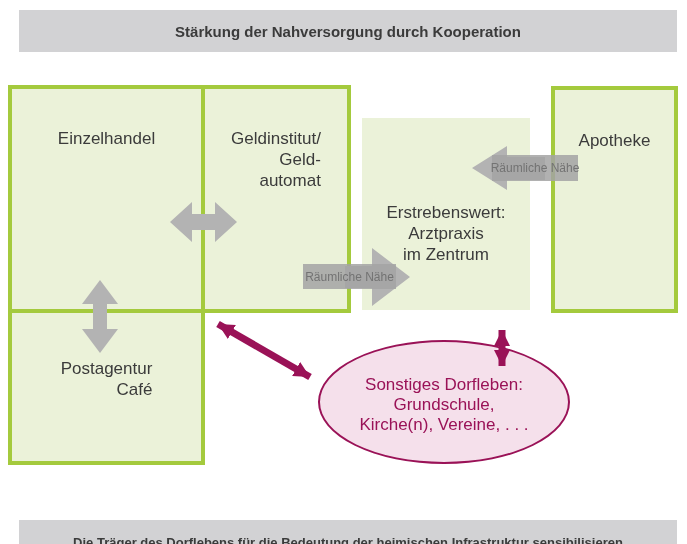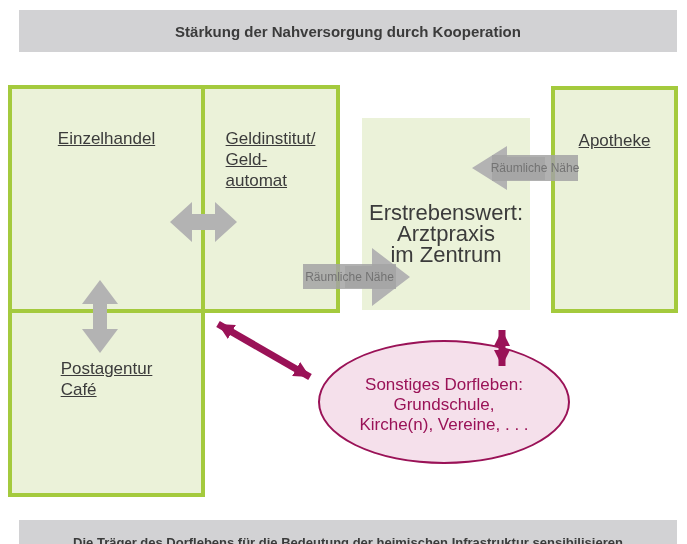--- a/index.html
+++ b/index.html
@@ -21,32 +21,32 @@
     display:flex;align-items:center;justify-content:center;
     color:var(--text-dark);font-weight:bold;text-align:center;
   }
   .bar.header{top:10px;height:42px;font-size:15px;}
   .bar.footer{top:520px;height:44px;font-size:13px;}
   .gbox{
     position:absolute;box-sizing:border-box;
     background:var(--box-fill);border:4px solid var(--green-border);
     display:flex;justify-content:center;
     color:var(--text-dark);font-size:17px;line-height:21px;
-    text-align:left;white-space:pre-line;text-decoration:underline;
+    text-align:right;white-space:pre-line;
   }
   .gbox .lbl,.plain .lbl,.ellipse .lbl{display:block;}
   .box-einzelhandel{left:8px;top:85px;width:197px;height:228px;padding-top:39px;z-index:1;}
-  .box-geldinstitut{left:201px;top:85px;width:139px;height:228px;padding-top:39px;z-index:1;}
-  .box-postagentur{left:8px;top:309px;width:197px;height:188px;padding-top:45px;z-index:2;}
+  .box-geldinstitut{left:201px;top:85px;width:150px;height:228px;padding-top:39px;z-index:1;}
+  .box-postagentur{left:8px;top:309px;width:197px;height:156px;padding-top:45px;z-index:2;}
   .box-apotheke{left:551px;top:86px;width:127px;height:227px;padding-top:40px;z-index:1;}
   .plain{
     position:absolute;left:362px;top:118px;width:168px;height:192px;
     background:var(--box-fill);display:flex;justify-content:center;
     box-sizing:border-box;padding-top:84px;
-    color:var(--text-dark);font-size:22px;line-height:21px;
+    color:var(--text-dark);font-size:17px;line-height:21px;
     text-align:center;white-space:pre-line;z-index:1;
   }
   .ellipse{
     position:absolute;left:318px;top:340px;width:252px;height:124px;
     box-sizing:border-box;background:var(--ellipse-fill);
     border:2.5px solid var(--magenta);border-radius:50%;
     display:flex;justify-content:center;padding-top:33px;
     color:var(--magenta);font-size:17px;line-height:20px;
     text-align:center;white-space:pre-line;z-index:1;
   }

